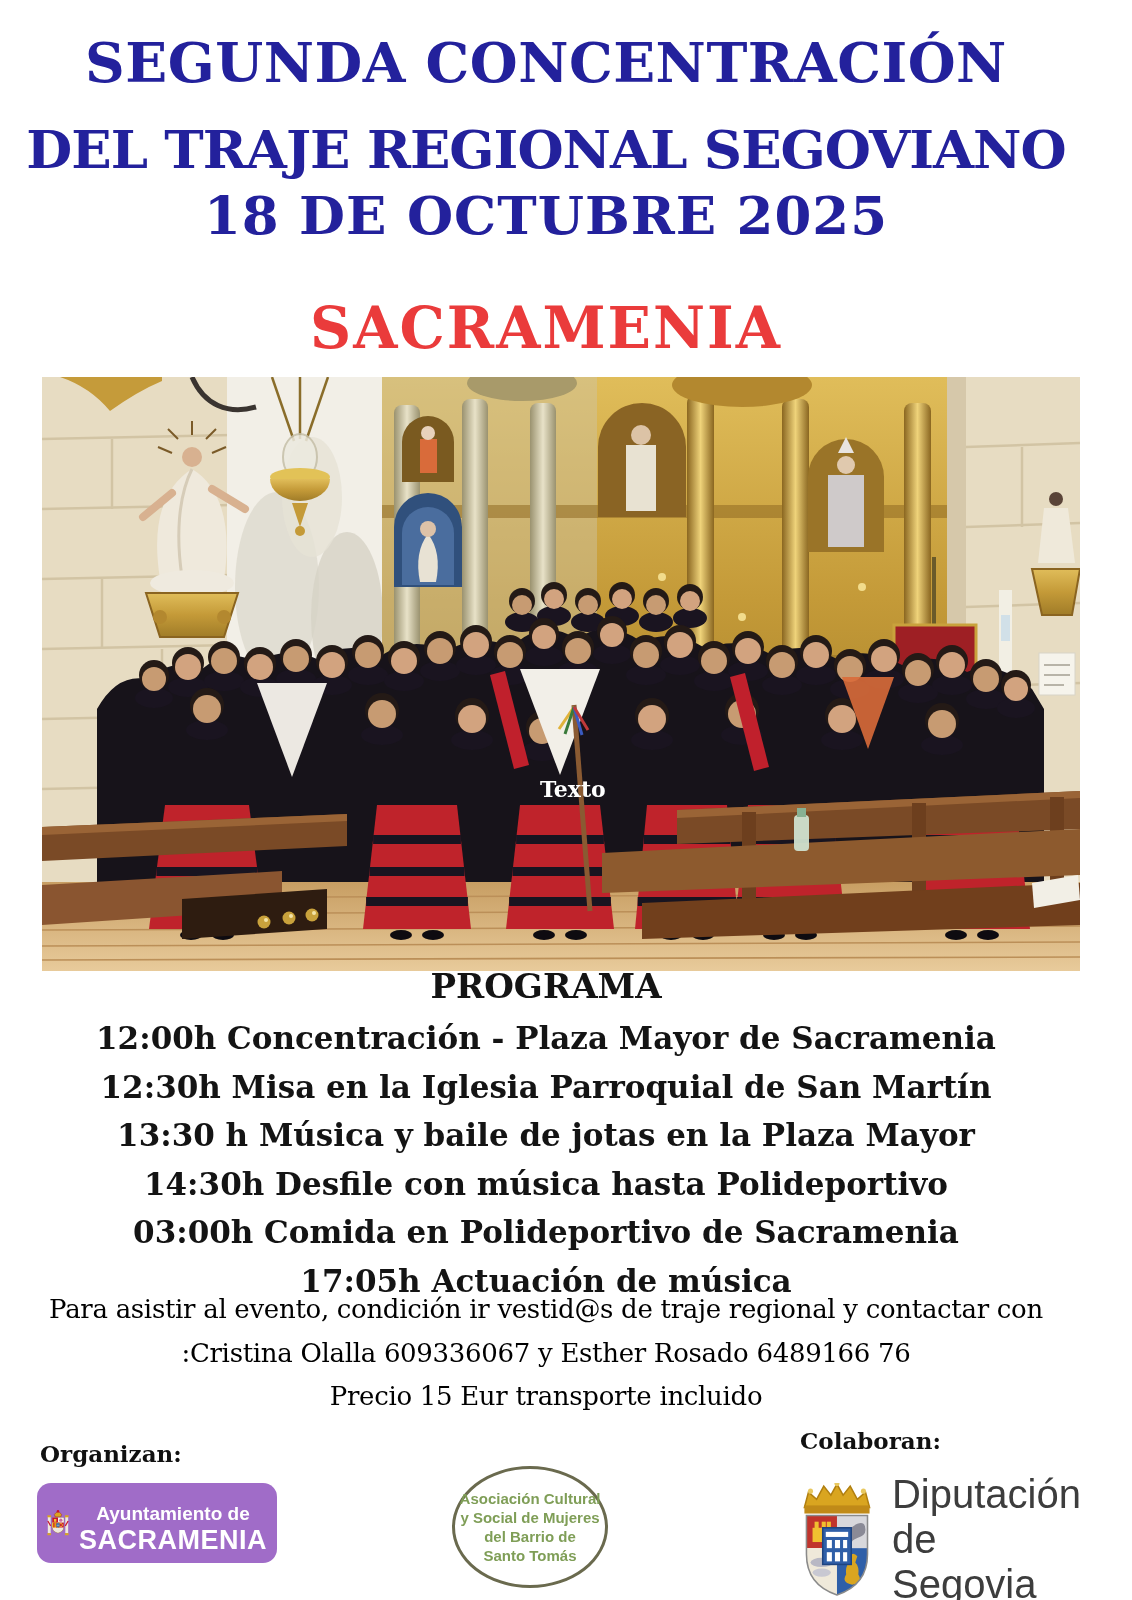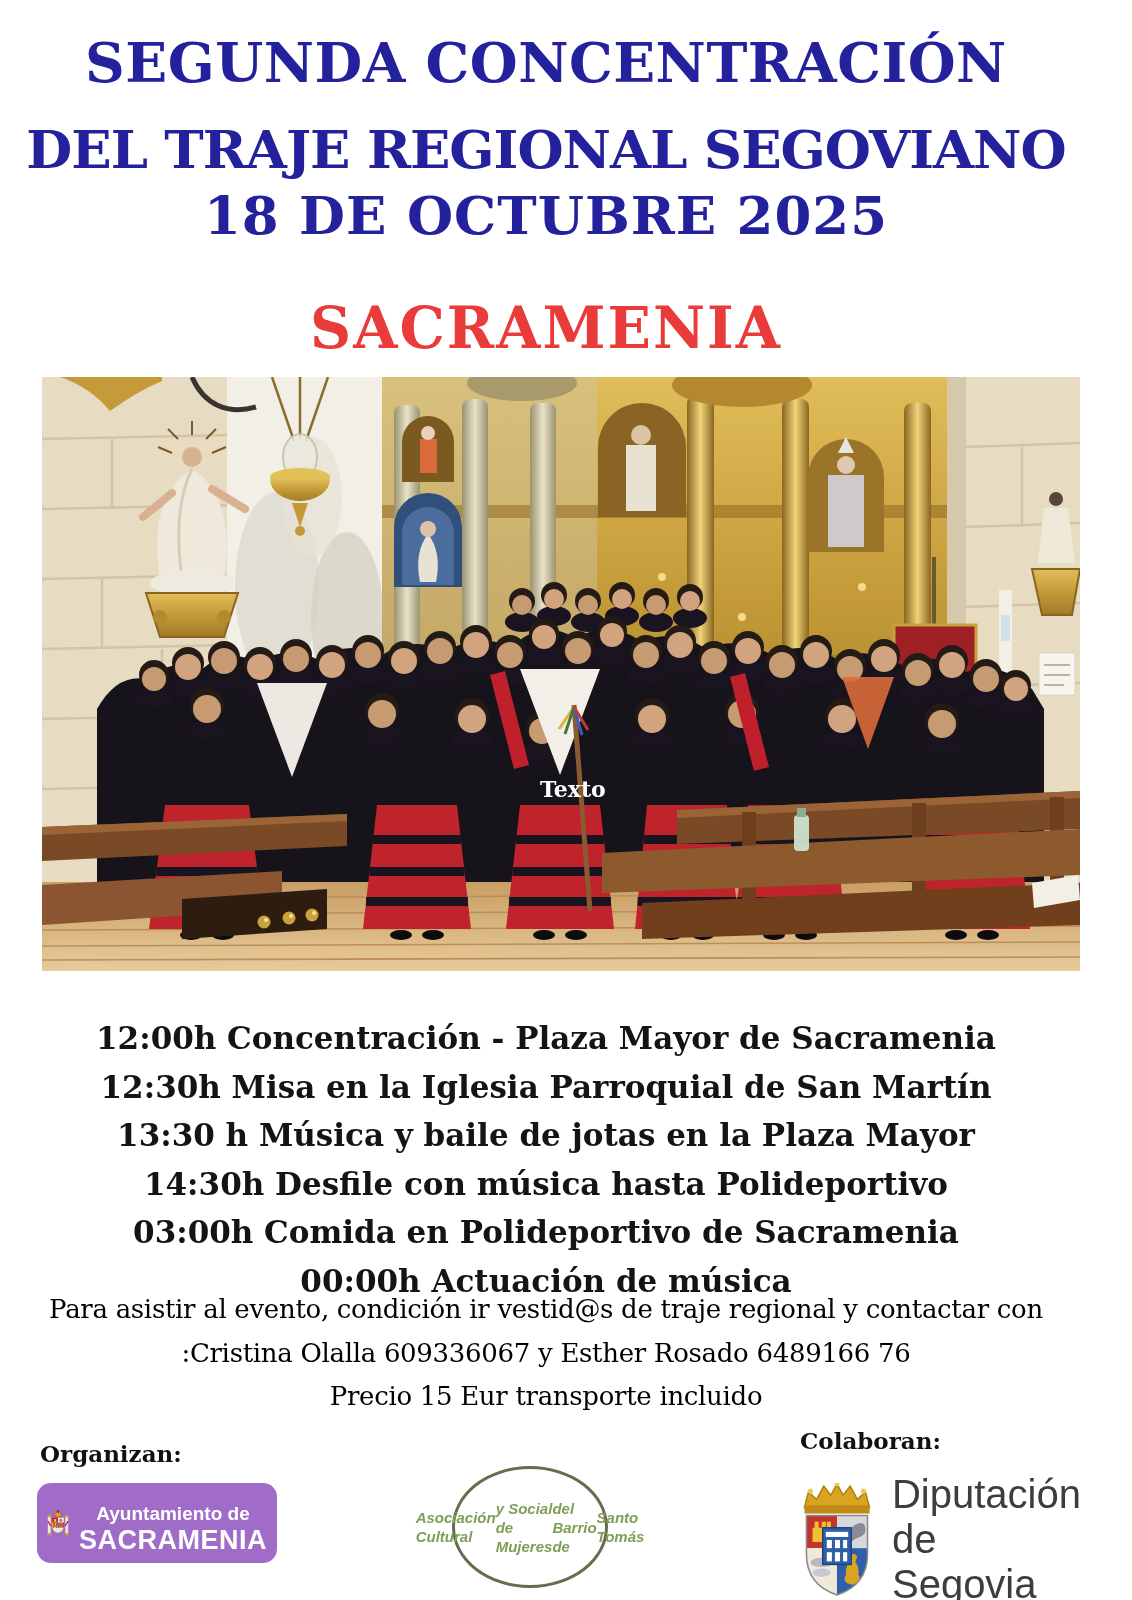--- a/index.html
+++ b/index.html
@@ -17,23 +17,23 @@
   .notes{top:1288px;font-size:26px;line-height:43.5px;font-weight:normal;color:#000000;letter-spacing:-.3px;}
   .lbl{position:absolute;font-size:23px;font-weight:bold;color:#111;}
   .lbl-org{left:40px;top:1440px;}
   .lbl-col{left:800px;top:1427px;}
   .ayto{position:absolute;left:37px;top:1483px;width:240px;height:80px;background:#a06cc8;
         border-radius:14px;display:flex;align-items:center;padding:0 10px;box-sizing:border-box;}
   .ayto-text{margin-left:10px;color:#fff;font-family:"Liberation Sans",sans-serif;font-weight:bold;text-align:center;flex:1;}
   .ayto-l1{font-size:19px;line-height:22px;margin-top:12px;}
   .ayto-l2{font-size:27px;line-height:30px;letter-spacing:.5px;}
   .asoc{position:absolute;left:452px;top:1466px;width:156px;height:122px;border:3px solid #6a6a4e;
-        border-radius:50%;display:flex;flex-direction:row;justify-content:center;align-items:center;
+        border-radius:50%;display:flex;flex-direction:column;justify-content:center;align-items:center;
         box-sizing:border-box;font-family:"Liberation Sans",sans-serif;font-weight:bold;
-        font-size:15px;line-height:19px;color:#7f9e57;text-align:left;font-style:italic;}
+        font-size:15px;line-height:19px;color:#7f9e57;text-align:left;}
   .dipu{position:absolute;left:796px;top:1472px;display:flex;align-items:center;gap:14px;}
   .dipu-text{font-family:Liberation Sans, sans-serif;font-size:40px;line-height:45px;color:#3d3d3d;}
 </style>
 </head>
 <body>
 
 <div class="page">
 
   <div class="ctr title t1">SEGUNDA CONCENTRACIÓN</div>
   <div class="ctr title t2">DEL TRAJE REGIONAL SEGOVIANO</div>
@@ -409,27 +409,28 @@
           <rect x="752" y="438" width="15" height="36" rx="4" fill="#cfe0cf" opacity=".95"></rect>
           <rect x="755" y="431" width="9" height="9" fill="#88b193"></rect>
         </g>
         <polygon points="990,506 1036,498 1038,523 992,531" fill="#f2efe6"></polygon>
       </g>
 
       <text x="498" y="420" font-size="22" font-weight="bold" fill="#ffffff" font-family="DejaVu Serif, serif">Texto</text>
     </svg>
   </div>
 
+  <div class="ctr prog-h">PROGRAMA</div>
   <div class="ctr prog">
     <div>12:00h Concentración - Plaza Mayor de Sacramenia</div>
     <div>12:30h Misa en la Iglesia Parroquial de San Martín</div>
     <div>13:30 h Música y baile de jotas en la Plaza Mayor</div>
     <div>14:30h Desfile con música hasta Polideportivo</div>
     <div>03:00h Comida en Polideportivo de Sacramenia</div>
-    <div>00:00h Actuación de música</div>
+    <div>17:05h Actuación de música</div>
   </div>
   <div class="ctr notes">
     <div>Para asistir al evento, condición ir vestid@s de traje regional y contactar con</div>
     <div>:Cristina Olalla 609336067 y Esther Rosado 6489166 76</div>
     <div>Precio 15 Eur transporte incluido</div>
   </div>
 
   <div class="lbl lbl-org">Organizan:</div>
   <div class="lbl lbl-col">Colaboran:</div>
 

